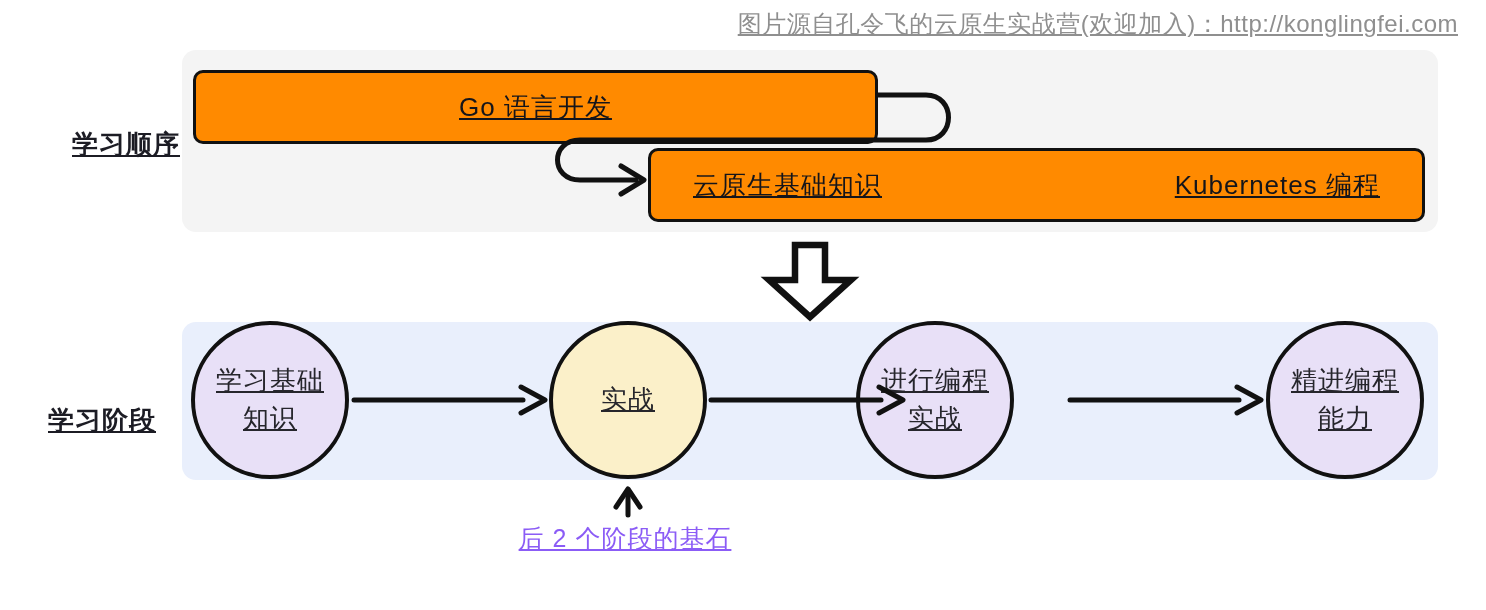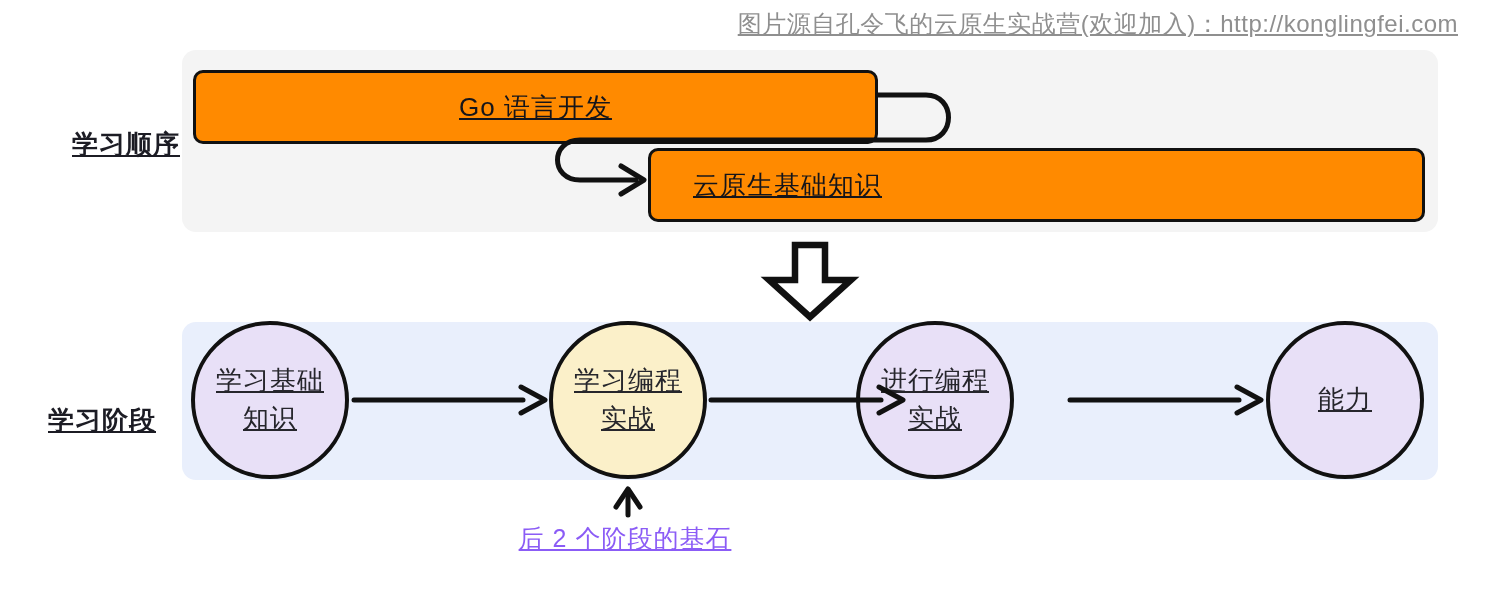--- a/index.html
+++ b/index.html
@@ -104,38 +104,39 @@
 
 <div class="abs section-label label-sequence">学习顺序</div>
 <div class="abs panel panel-sequence"></div>
 
 <div class="abs obox obox-go">
   <span>Go 语言开发</span>
 </div>
 
 <div class="abs obox obox-k8s">
   <span>云原生基础知识</span>
+  <span>Kubernetes 编程</span>
 </div>
 
 <div class="abs section-label label-stages">学习阶段</div>
 <div class="abs panel panel-stages"></div>
 
 <div class="abs stage-circle c1" style="background: var(--lavender);">
   <span>学习基础</span>
   <span>知识</span>
 </div>
 <div class="abs stage-circle c2" style="background: var(--cream);">
-  <span>学习编程</span>
   <span>实战</span>
 </div>
 <div class="abs stage-circle c3" style="background: var(--lavender);">
   <span>进行编程</span>
   <span>实战</span>
 </div>
 <div class="abs stage-circle c4" style="background: var(--lavender);">
+  <span>精进编程</span>
   <span>能力</span>
 </div>
 
 <div class="abs caption">后 2 个阶段的基石</div>
 
 <svg class="overlay" width="1486" height="610" viewBox="0 0 1486 610">
 
   <g>
     <path class="stroke" d="M 878 95 H 926 C 956 95 956 140 926 140 H 580 C 550 140 550 180 580 180 H 636"></path>
     <path class="stroke" d="M 621 166 L 644 180 L 621 194"></path>

